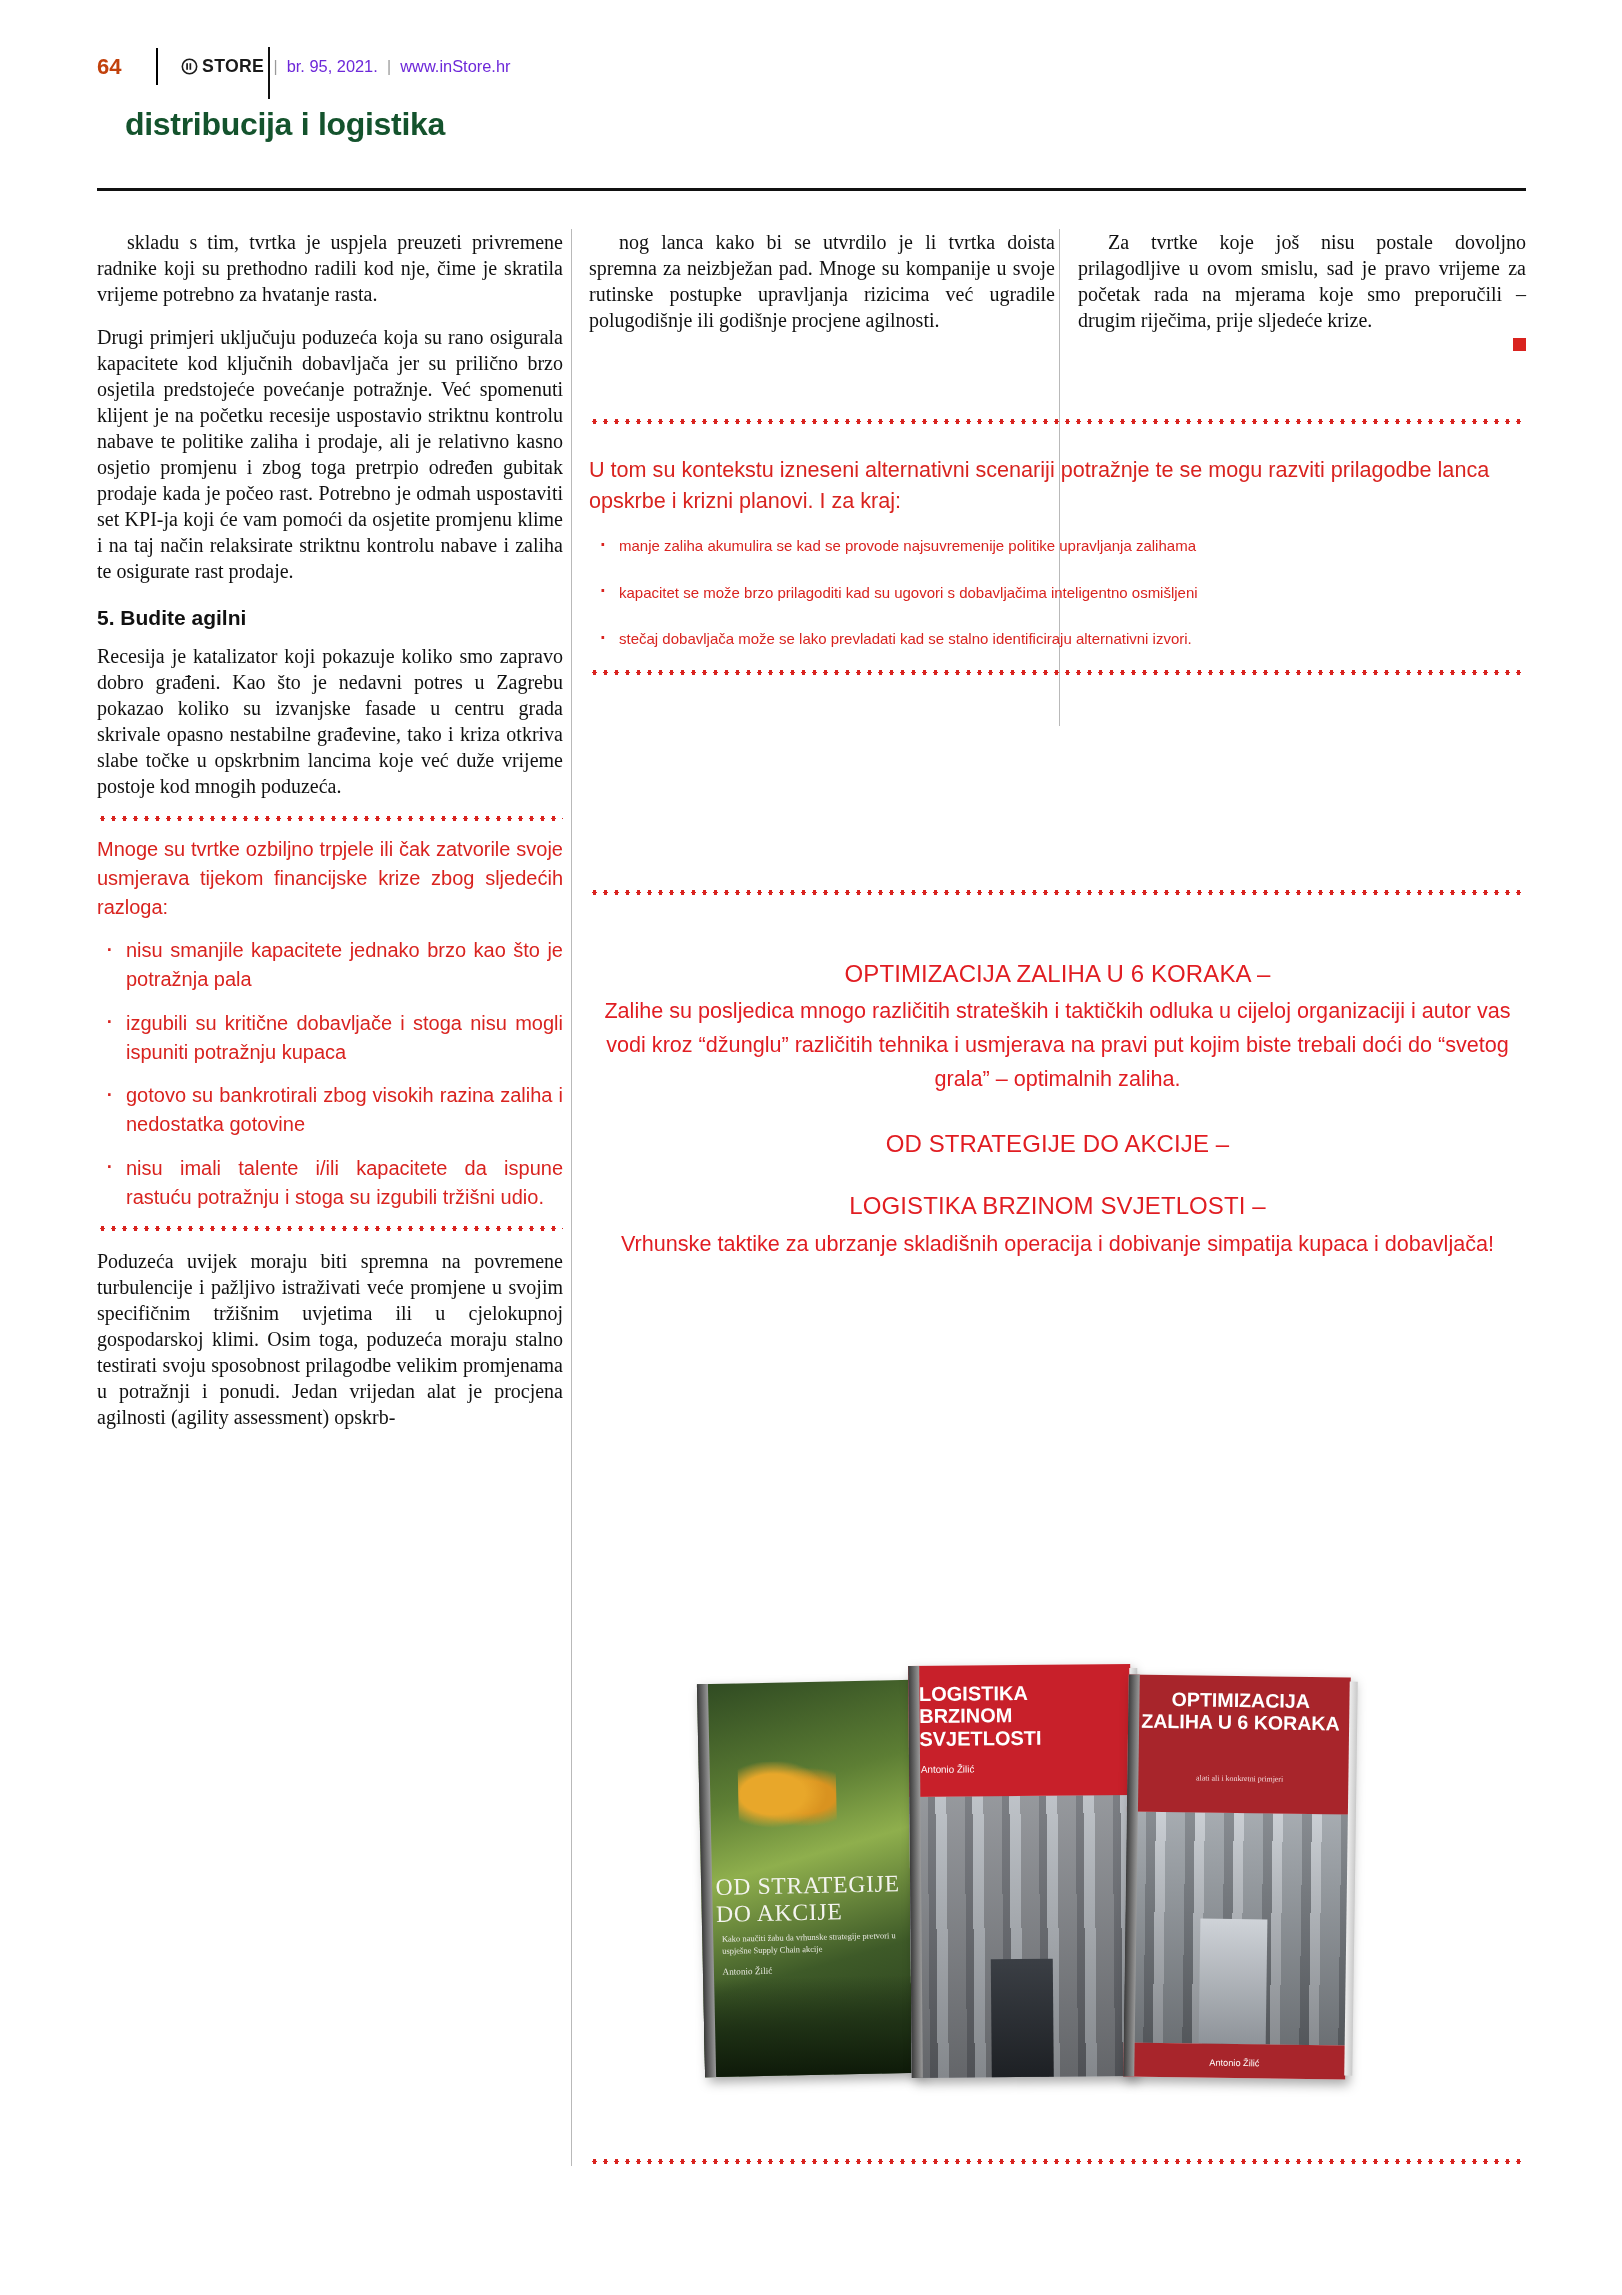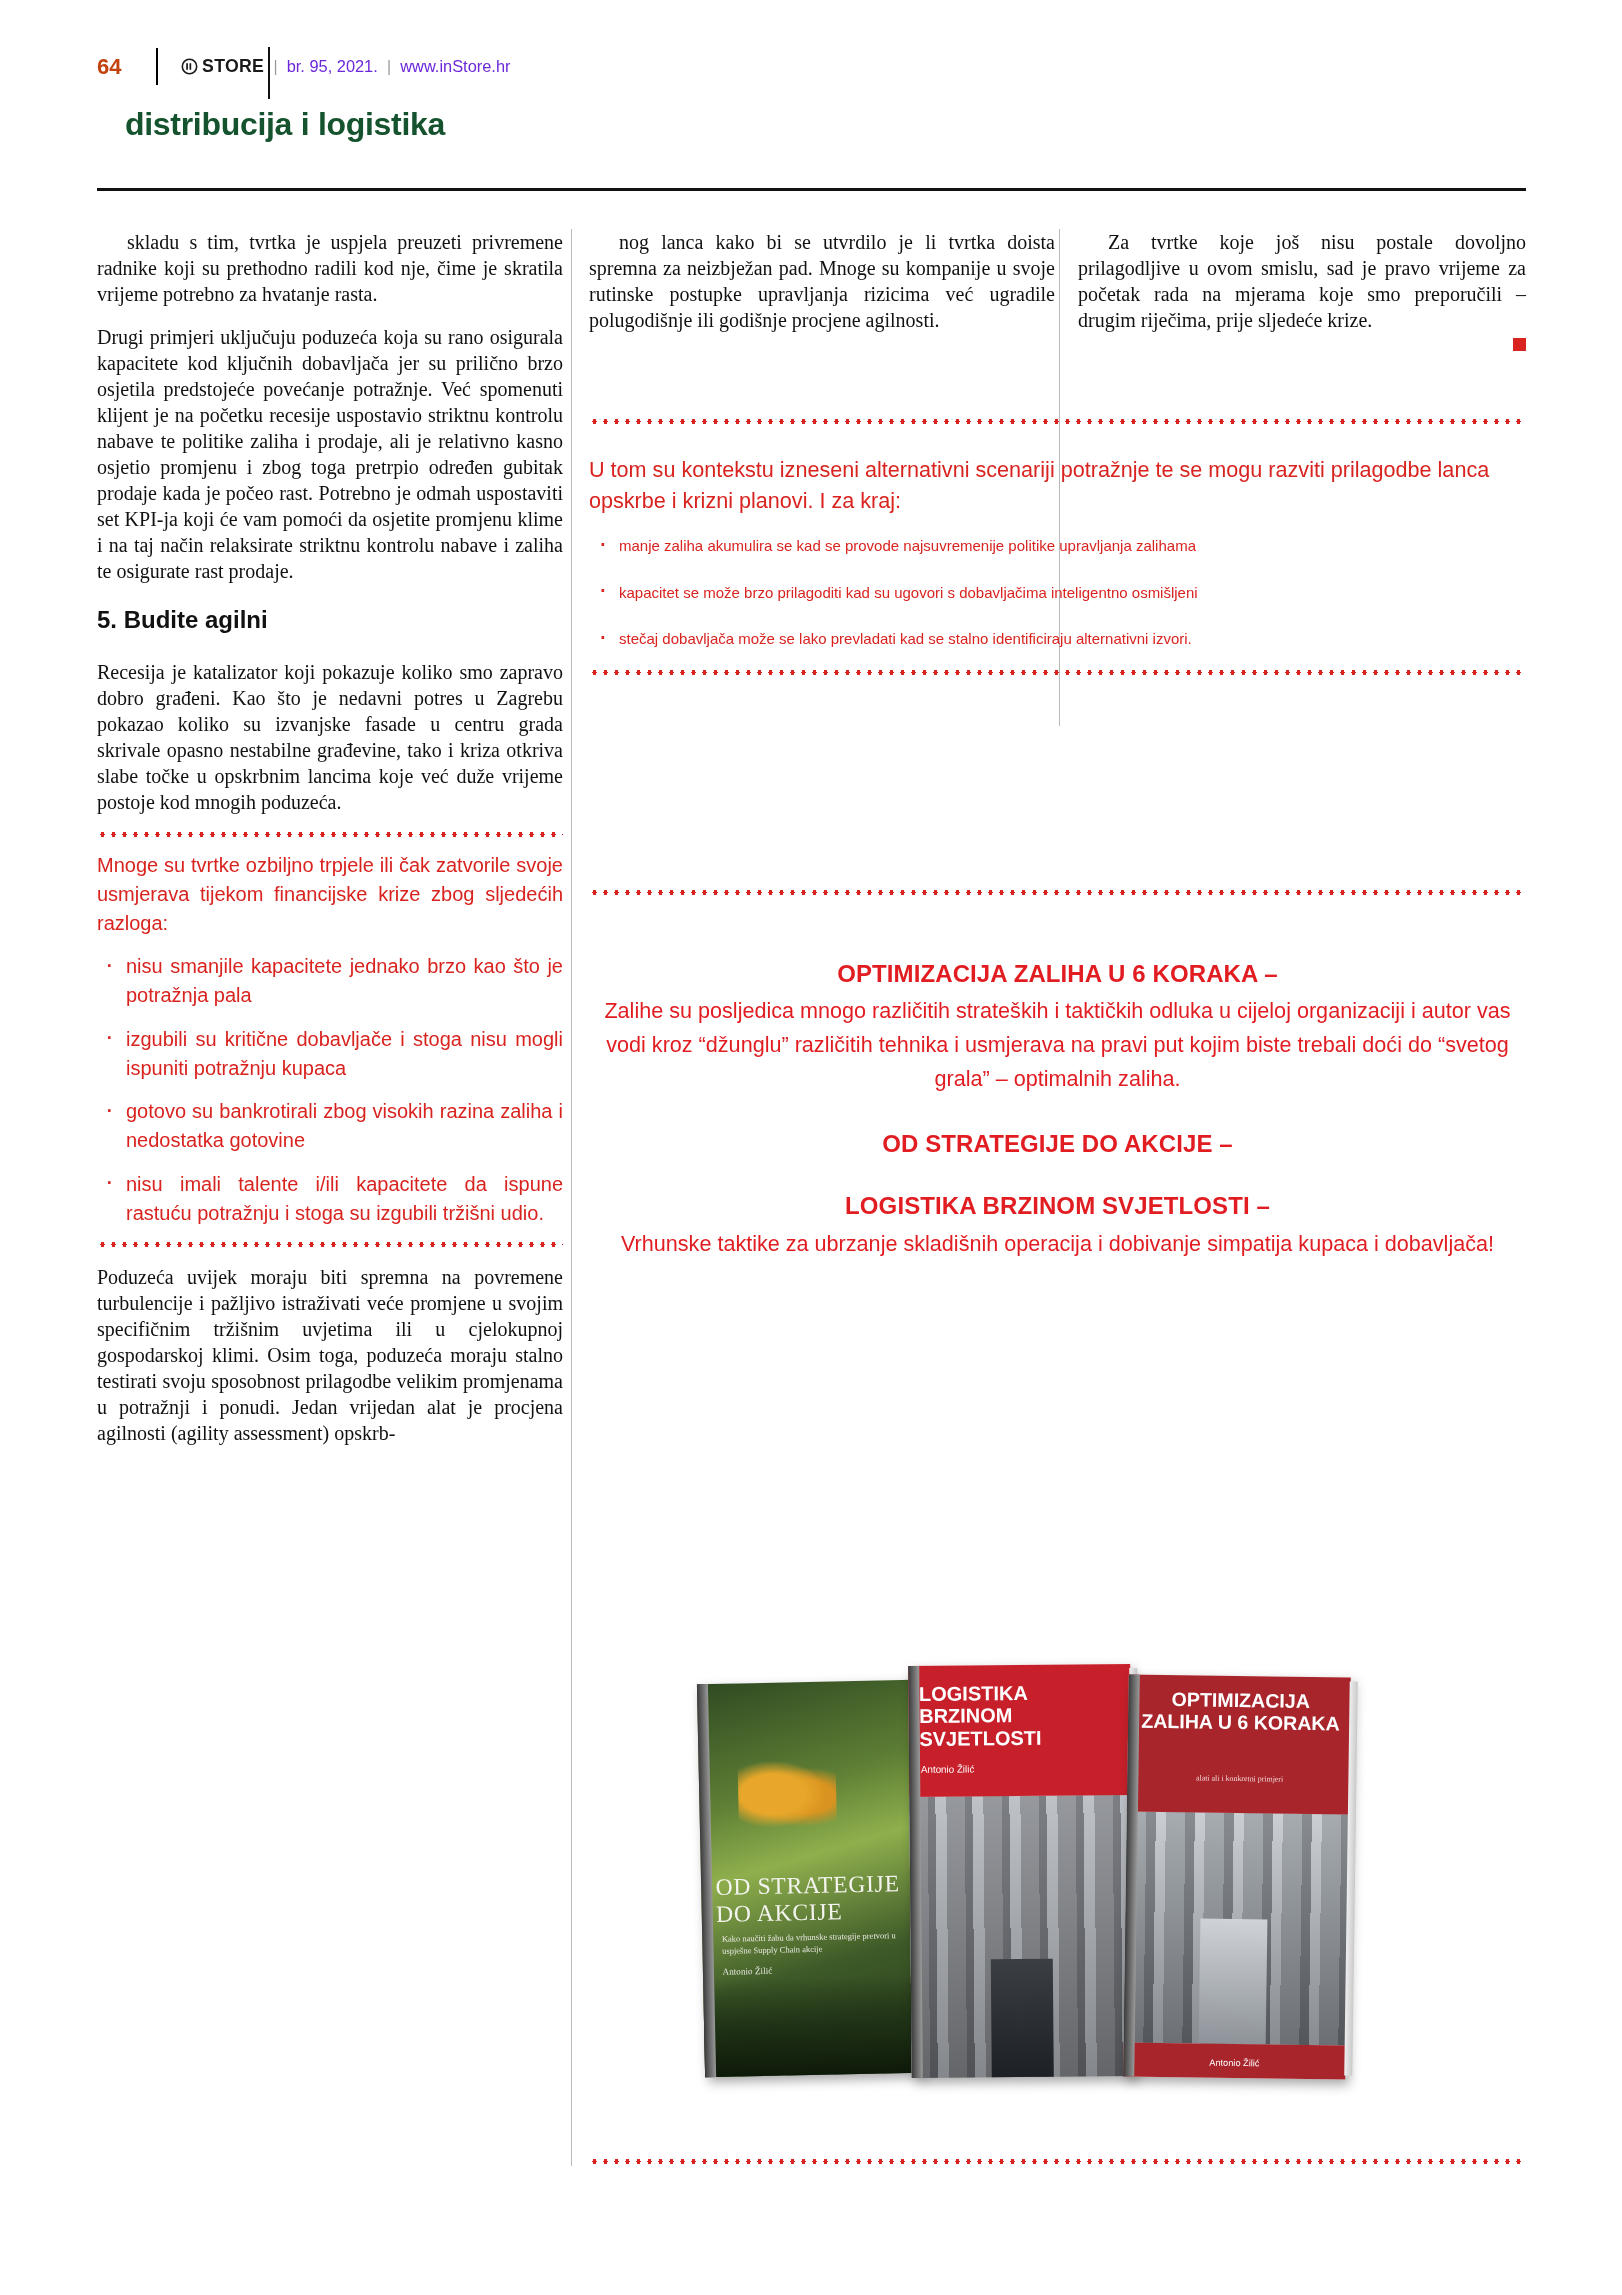--- a/index.html
+++ b/index.html
@@ -124,23 +124,23 @@
     line-height: 26px;
     color: #111111;
     text-align: justify;
     margin: 0 0 17px 0;
     hyphens: auto;
   }
   p.body.indent { text-indent: 30px; }
   .subhead {
     font-family: "Liberation Sans", sans-serif;
     font-weight: bold;
-    font-size: 24px;
+    font-size: 21px;
     color: #111111;
-    margin: 22px 0 25px 0;
+    margin: 22px 0 13px 0;
   }
   .endmark {
     display: inline-block;
     width: 13px;
     height: 13px;
     background: #d9231f;
     vertical-align: middle;
     margin-left: 5.2px;
   }
 
@@ -216,21 +216,21 @@
   }
 
   
   .promo {
     text-align: center;
     font-family: "Liberation Sans", sans-serif;
     color: #e11d22;
   }
   .promo h3 {
     font-size: 24px;
-    font-weight: bold;
+    font-weight: normal;
     margin: 0 0 6.5px 0;
     letter-spacing: 0.1px;
   }
   .promo .desc {
     font-size: 21.6px;
     line-height: 34px;
     margin: 0;
   }
   .promo .grp { margin-bottom: 34px; }
 

